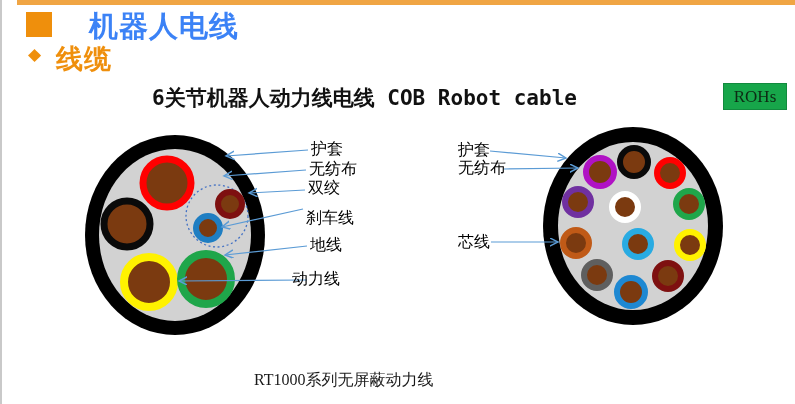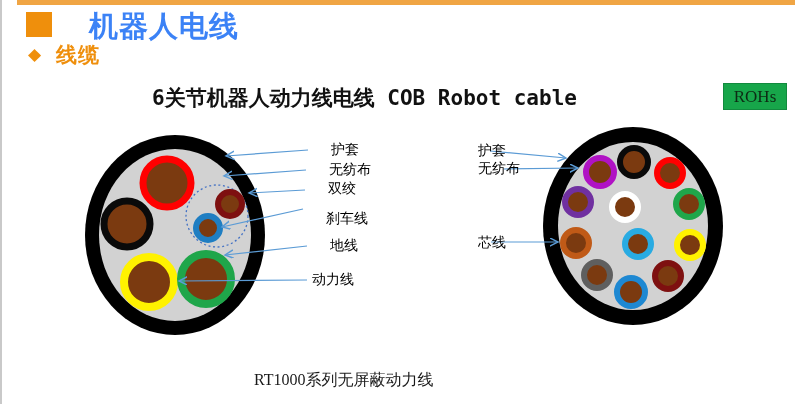--- a/index.html
+++ b/index.html
@@ -9,36 +9,36 @@
   }
   .left-edge{position:absolute;left:0;top:0;width:2px;height:404px;background:#c9c9c9;}
   .top-bar{position:absolute;left:17px;top:0;width:778px;height:5px;background:#F0A544;}
   .sq-bullet{position:absolute;left:26px;top:12px;width:26px;height:25px;background:#EF8F0C;}
   .section-title{
     position:absolute;left:61px;top:7px;font-size:29px;font-weight:bold;color:#3b82f6;
     letter-spacing:1px;white-space:nowrap;margin-left:28px;
   }
   .diamond-bullet{position:absolute;left:28px;top:44px;font-size:17px;color:#EF8F0C;}
   .subsection-title{
-    position:absolute;left:56px;top:41px;font-size:21px;font-weight:bold;color:#EF8F0C;
+    position:absolute;left:56px;top:41px;font-size:27px;font-weight:bold;color:#EF8F0C;
     letter-spacing:1px;white-space:nowrap;
   }
   .main-title{
     position:absolute;left:152px;top:84px;font-size:21px;font-weight:bold;color:#111;
     font-family:"DejaVu Sans Mono","Liberation Mono",monospace;white-space:nowrap;letter-spacing:0px;
   }
   .rohs-badge{
     position:absolute;left:723px;top:83px;width:64px;height:27px;background:#17A64A;
     border:1px solid #128a3e;box-sizing:border-box;color:#0d2b14;
     font-family:"Liberation Serif","DejaVu Serif",serif;font-size:17px;
     display:flex;align-items:center;justify-content:center;
   }
   .diagram{position:absolute;left:0;top:0;}
   .lbl{
-    position:absolute;font-size:14px;color:#000;white-space:nowrap;line-height:16px;margin-left:20px;
+    position:absolute;font-size:16px;color:#000;white-space:nowrap;line-height:16px;
   }
   .caption{
     position:absolute;left:254px;top:370px;font-size:16px;color:#1a1a1a;white-space:nowrap;
     font-family:"Liberation Serif","DejaVu Serif",serif;
     text-align:center;
   }
 </style>
 </head>
 <body>
 

